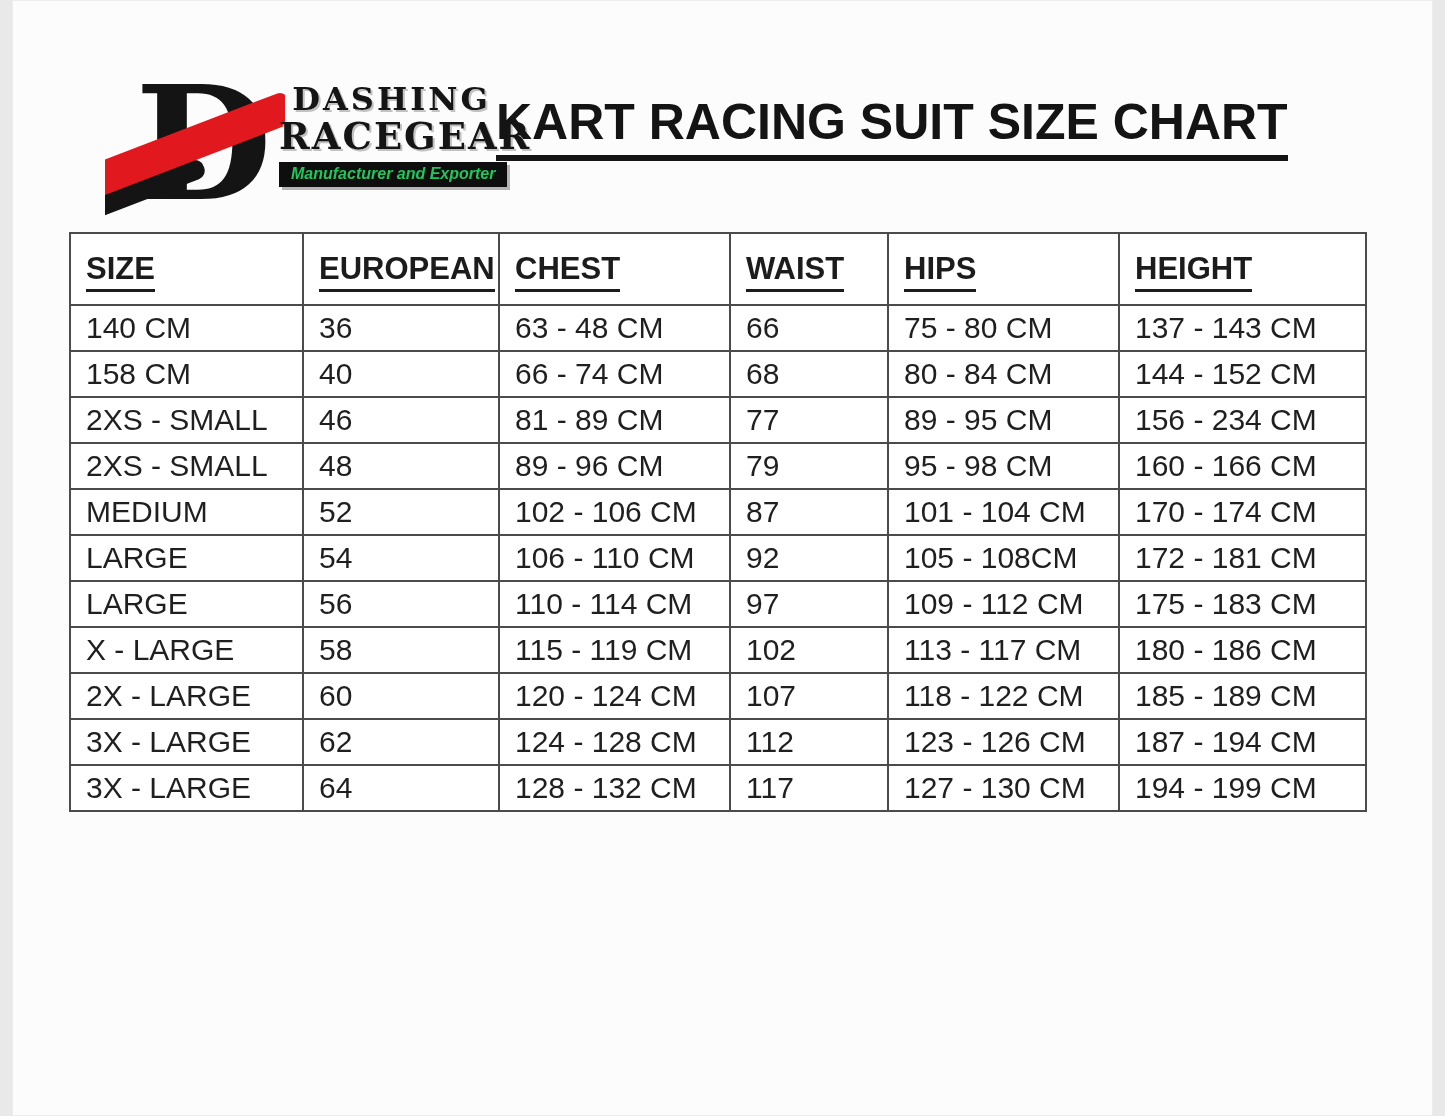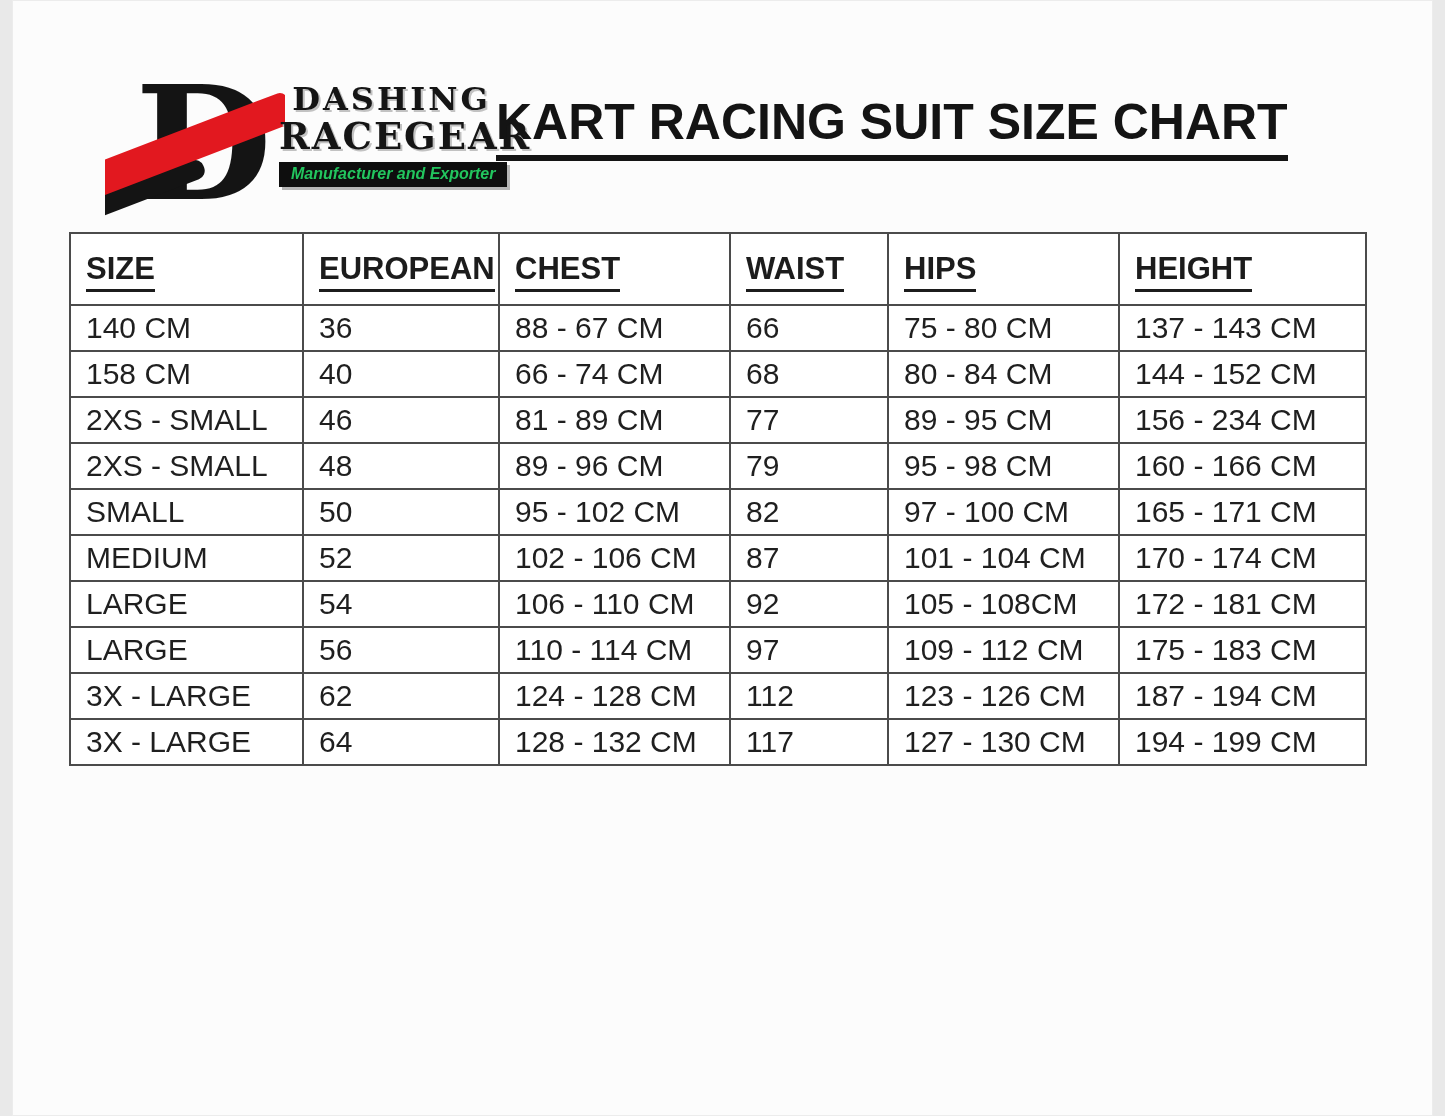--- a/index.html
+++ b/index.html
@@ -100,21 +100,21 @@
             <th><span class="hd">CHEST</span></th>
             <th><span class="hd">WAIST</span></th>
             <th><span class="hd">HIPS</span></th>
             <th><span class="hd">HEIGHT</span></th>
           </tr>
       </thead>
       <tbody>
           <tr>
             <td>140 CM</td>
             <td>36</td>
-            <td>88 - 67 CM</td>
+            <td>63 - 48 CM</td>
             <td>66</td>
             <td>75 - 80 CM</td>
             <td>137 - 143 CM</td>
           </tr>
           <tr>
             <td>158 CM</td>
             <td>40</td>
             <td>66 - 74 CM</td>
             <td>68</td>
             <td>80 - 84 CM</td>
@@ -130,28 +130,20 @@
           </tr>
           <tr>
             <td>2XS - SMALL</td>
             <td>48</td>
             <td>89 - 96 CM</td>
             <td>79</td>
             <td>95 - 98 CM</td>
             <td>160 - 166 CM</td>
           </tr>
           <tr>
-            <td>SMALL</td>
-            <td>50</td>
-            <td>95 - 102 CM</td>
-            <td>82</td>
-            <td>97 - 100 CM</td>
-            <td>165 - 171 CM</td>
-          </tr>
-          <tr>
             <td>MEDIUM</td>
             <td>52</td>
             <td>102 - 106 CM</td>
             <td>87</td>
             <td>101 - 104 CM</td>
             <td>170 - 174 CM</td>
           </tr>
           <tr>
             <td>LARGE</td>
             <td>54</td>
@@ -162,20 +154,36 @@
           </tr>
           <tr>
             <td>LARGE</td>
             <td>56</td>
             <td>110 - 114 CM</td>
             <td>97</td>
             <td>109 - 112 CM</td>
             <td>175 - 183 CM</td>
           </tr>
           <tr>
+            <td>X - LARGE</td>
+            <td>58</td>
+            <td>115 - 119 CM</td>
+            <td>102</td>
+            <td>113 - 117 CM</td>
+            <td>180 - 186 CM</td>
+          </tr>
+          <tr>
+            <td>2X - LARGE</td>
+            <td>60</td>
+            <td>120 - 124 CM</td>
+            <td>107</td>
+            <td>118 - 122 CM</td>
+            <td>185 - 189 CM</td>
+          </tr>
+          <tr>
             <td>3X - LARGE</td>
             <td>62</td>
             <td>124 - 128 CM</td>
             <td>112</td>
             <td>123 - 126 CM</td>
             <td>187 - 194 CM</td>
           </tr>
           <tr>
             <td>3X - LARGE</td>
             <td>64</td>

